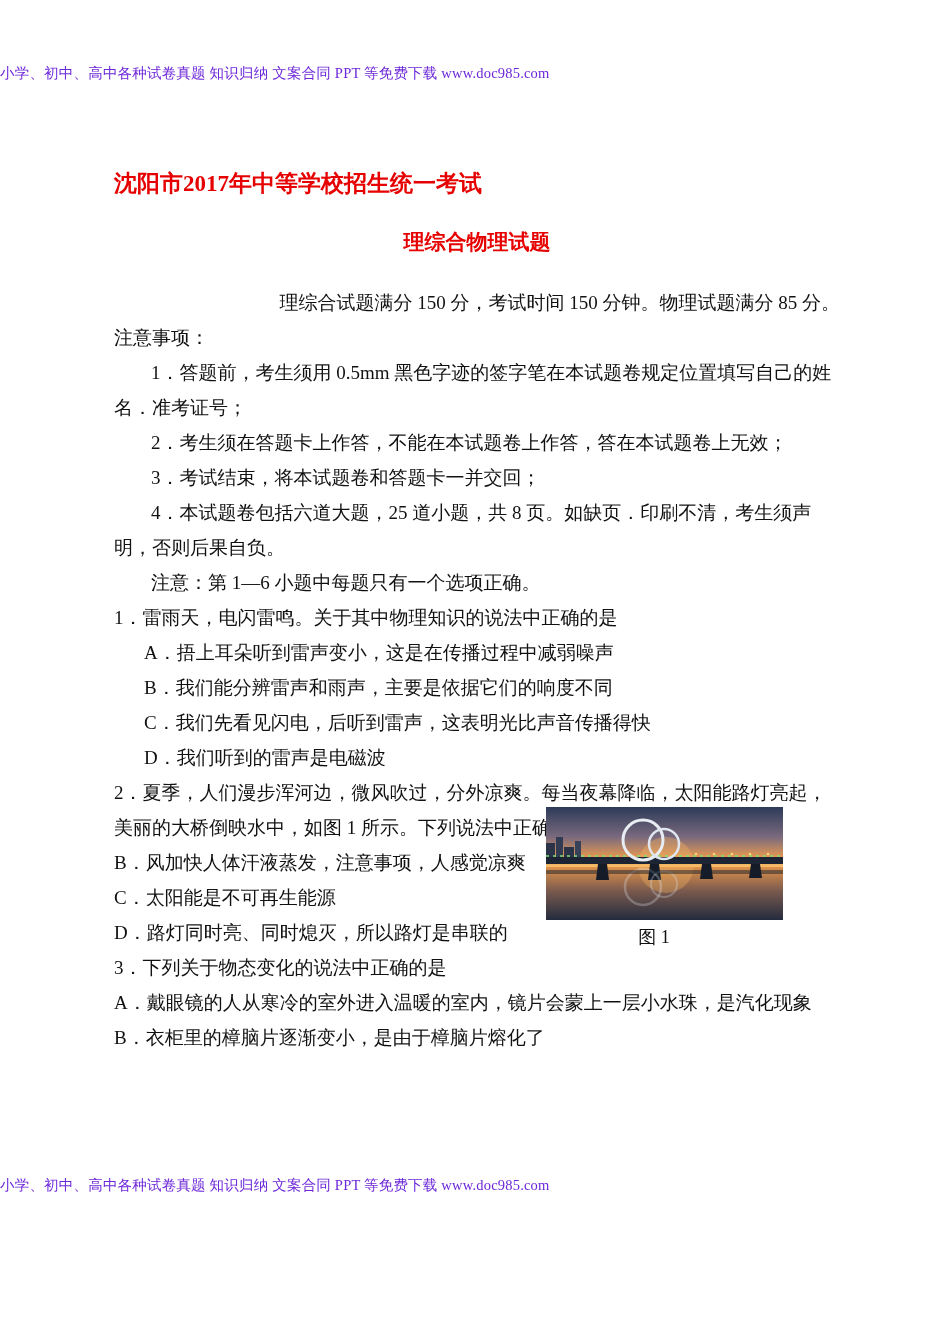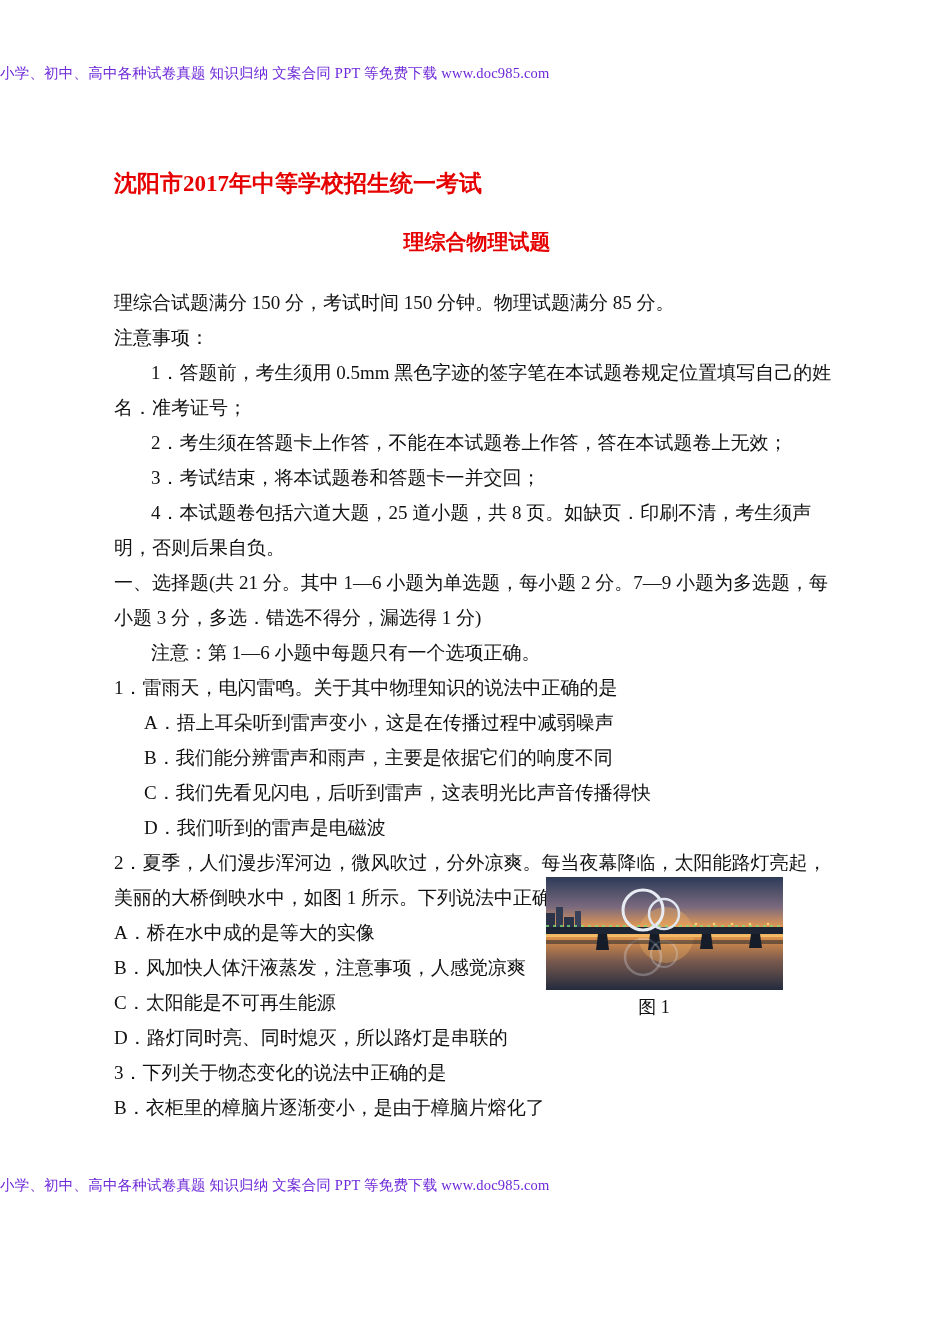--- a/index.html
+++ b/index.html
@@ -46,21 +46,21 @@
     line-height:30px;
   }
   .body-text p{
     margin:0;
     font-size:19px;
     line-height:35px;
     font-weight:normal;
   }
   .intro{
     margin-top:28px !important;
-    text-align:left;
+    text-align:right;
   }
   .indent2{text-indent:37px;}
   .opt-indent{padding-left:30px;}
   .q2-block{position:relative;}
   .figure{
     position:absolute;
     top:32px;
     right:78px;
     width:216px;
     text-align:center;
@@ -87,32 +87,30 @@
     <div class="body-text">
 
       <p class="intro">理综合试题满分 150 分，考试时间 150 分钟。物理试题满分 85 分。</p>
 
       <p>注意事项：</p>
       <p class="indent2">1．答题前，考生须用 0.5mm 黑色字迹的签字笔在本试题卷规定位置填写自己的姓名．准考证号；</p>
       <p class="indent2">2．考生须在答题卡上作答，不能在本试题卷上作答，答在本试题卷上无效；</p>
       <p class="indent2">3．考试结束，将本试题卷和答题卡一并交回；</p>
       <p class="indent2">4．本试题卷包括六道大题，25 道小题，共 8 页。如缺页．印刷不清，考生须声明，否则后果自负。</p>
 
-      <p>一、选择题(共 21 分。其中 1—6 小题为单选题，每小题 2 分。7—9 小题为多选题，每小题 3 分，多选．错选不得分，漏选得 1 分)</p>
       <p class="indent2">注意：第 1—6 小题中每题只有一个选项正确。</p>
 
       <p>1．雷雨天，电闪雷鸣。关于其中物理知识的说法中正确的是</p>
       <p class="opt-indent">A．捂上耳朵听到雷声变小，这是在传播过程中减弱噪声</p>
       <p class="opt-indent">B．我们能分辨雷声和雨声，主要是依据它们的响度不同</p>
       <p class="opt-indent">C．我们先看见闪电，后听到雷声，这表明光比声音传播得快</p>
       <p class="opt-indent">D．我们听到的雷声是电磁波</p>
 
       <div class="q2-block">
         <p>2．夏季，人们漫步浑河边，微风吹过，分外凉爽。每当夜幕降临，太阳能路灯亮起，美丽的大桥倒映水中，如图 1 所示。下列说法中正确的是</p>
-        <p>A．桥在水中成的是等大的实像</p>
         <p>B．风加快人体汗液蒸发，注意事项，人感觉凉爽</p>
         <p>C．太阳能是不可再生能源</p>
         <p>D．路灯同时亮、同时熄灭，所以路灯是串联的</p>
 
         <div class="figure">
           <svg viewBox="0 0 237 113" width="237" height="113" role="img">
             <defs>
               <linearGradient id="sky" x1="0" y1="0" x2="0" y2="1">
                 <stop offset="0" stop-color="#2c3a58"></stop>
                 <stop offset="0.5" stop-color="#7a6a7e"></stop>
@@ -153,20 +151,21 @@
             <circle cx="168" cy="47" r="1.3" fill="#ffd27a"></circle>
             <circle cx="186" cy="47" r="1.3" fill="#ffd27a"></circle>
             <circle cx="204" cy="47" r="1.3" fill="#ffd27a"></circle>
             <circle cx="222" cy="47" r="1.3" fill="#ffd27a"></circle>
           </svg>
           <div class="figure-caption">图 1</div>
         </div>
       </div>
 
       <p>3．下列关于物态变化的说法中正确的是</p>
+      <p>A．戴眼镜的人从寒冷的室外进入温暖的室内，镜片会蒙上一层小水珠，是汽化现象</p>
       <p>B．衣柜里的樟脑片逐渐变小，是由于樟脑片熔化了</p>
 
     </div>
   </div>
 
   <div class="running-head bottom">小学、初中、高中各种试卷真题 知识归纳 文案合同 PPT 等免费下载  www.doc985.com</div>
 
 </div>
 
 </body></html>

